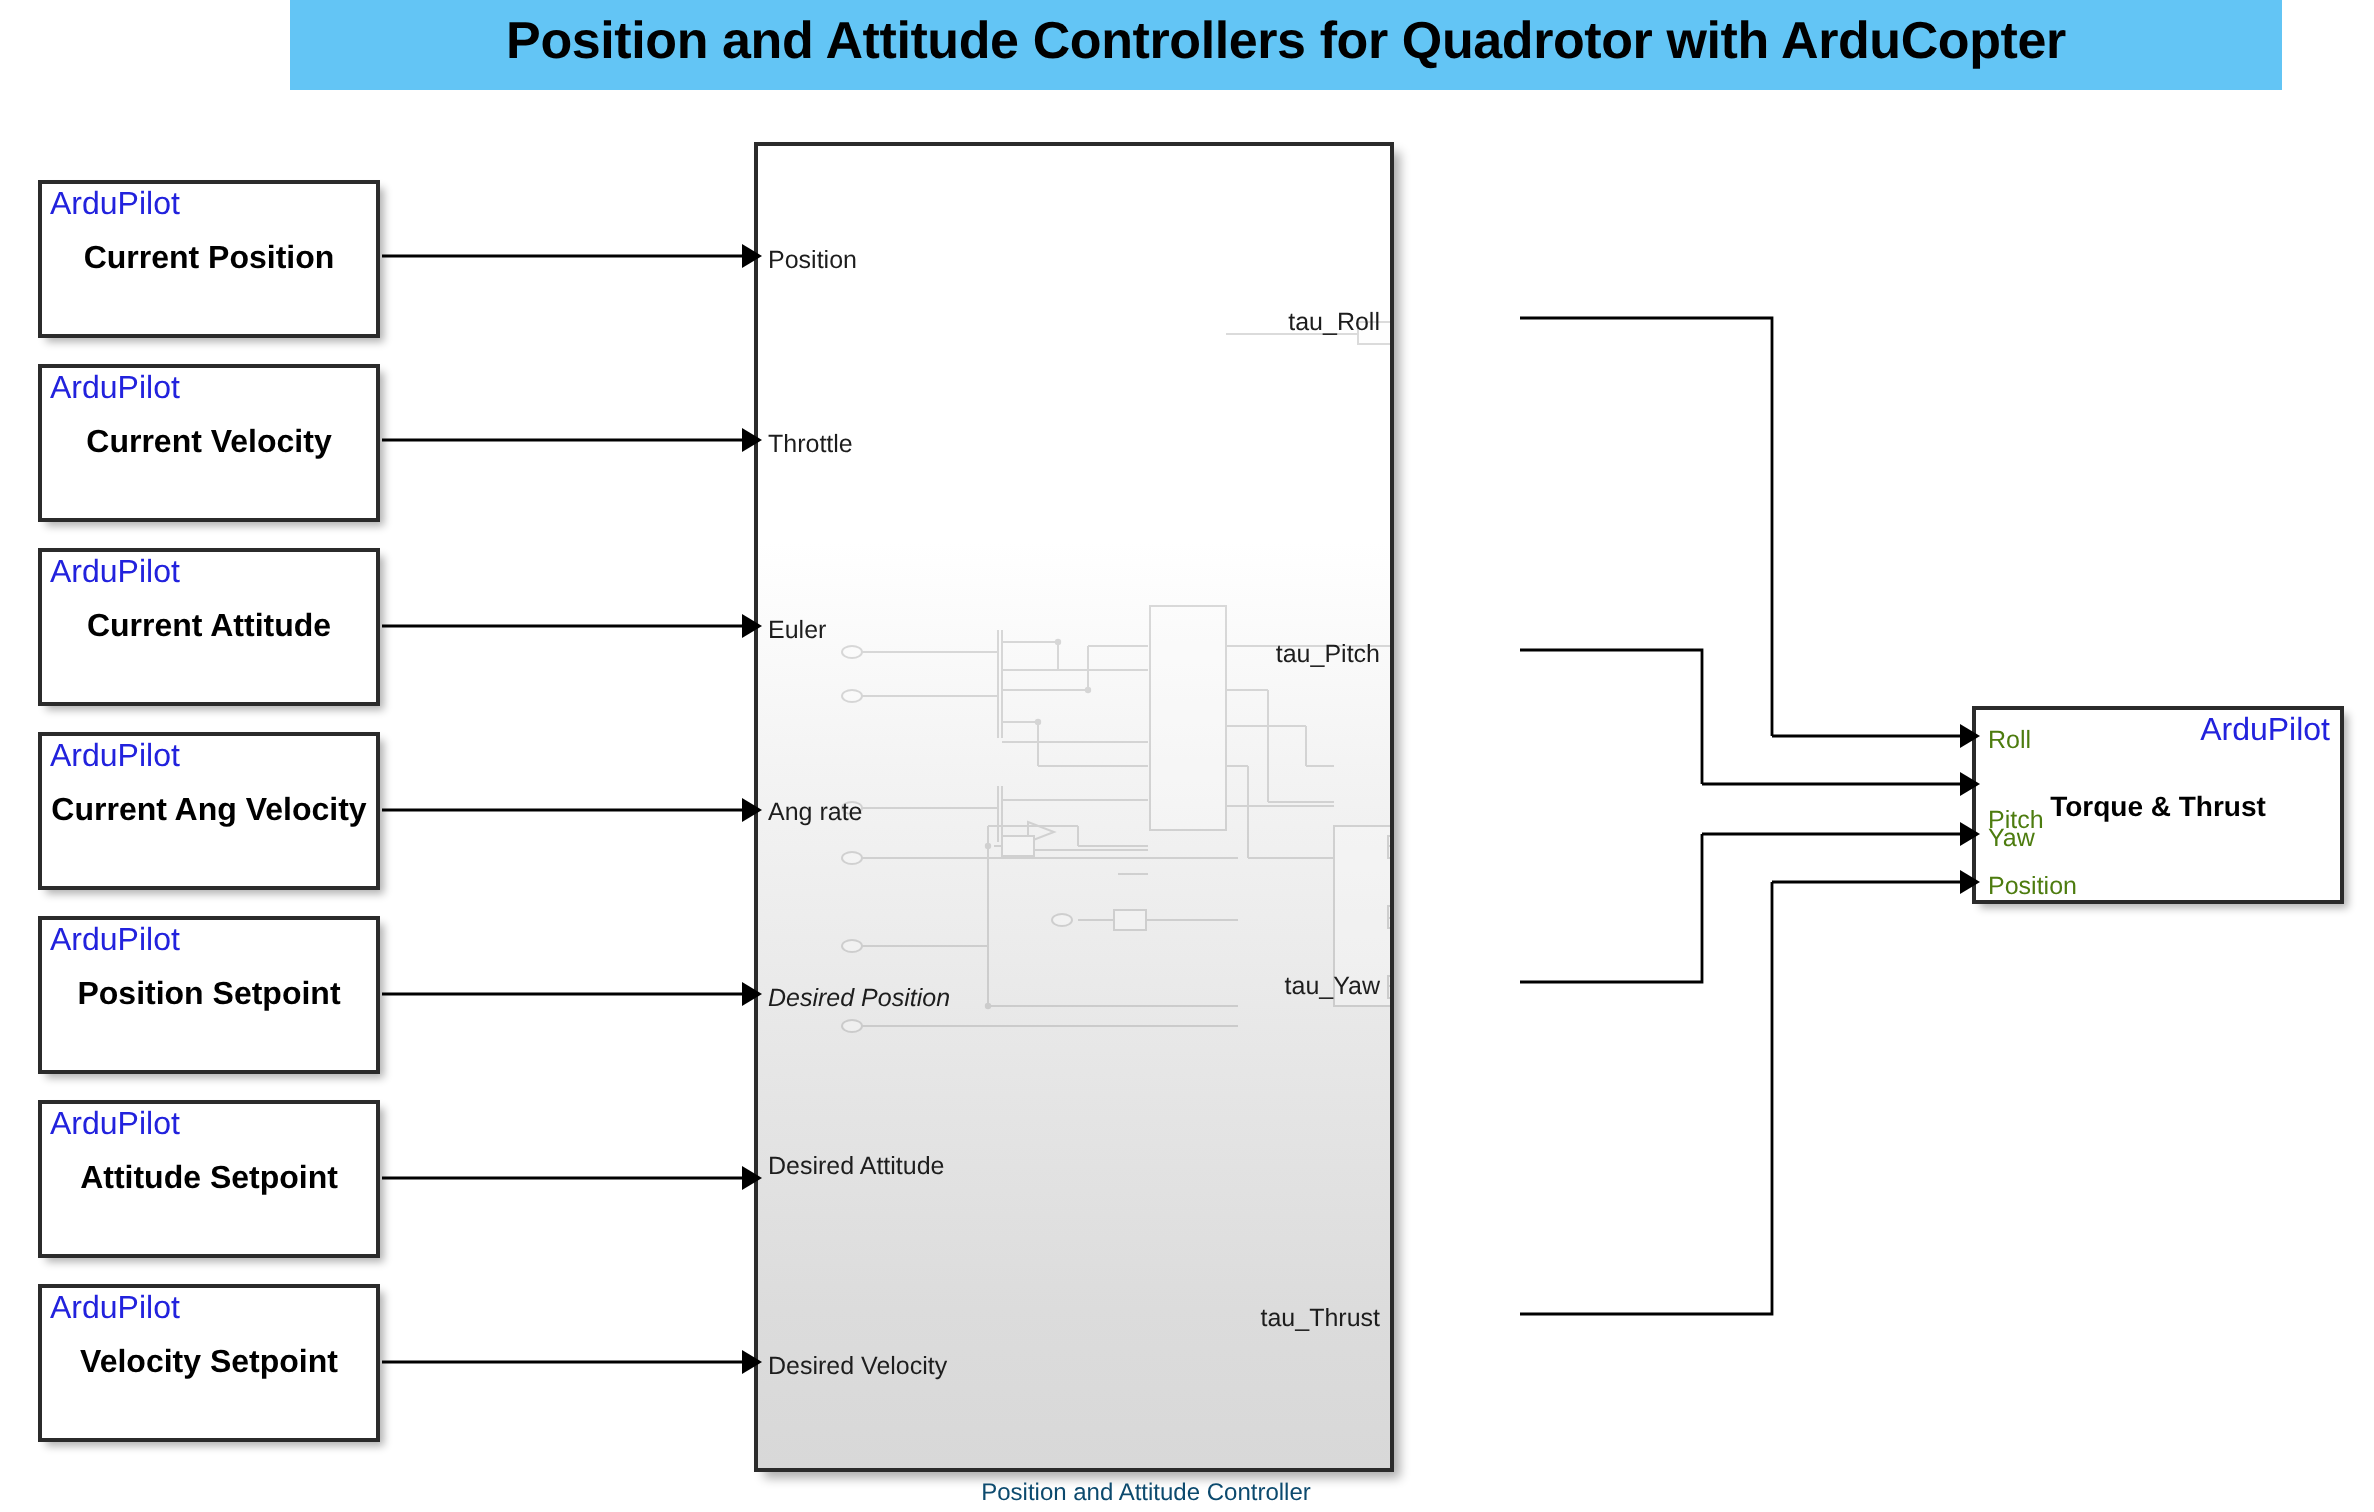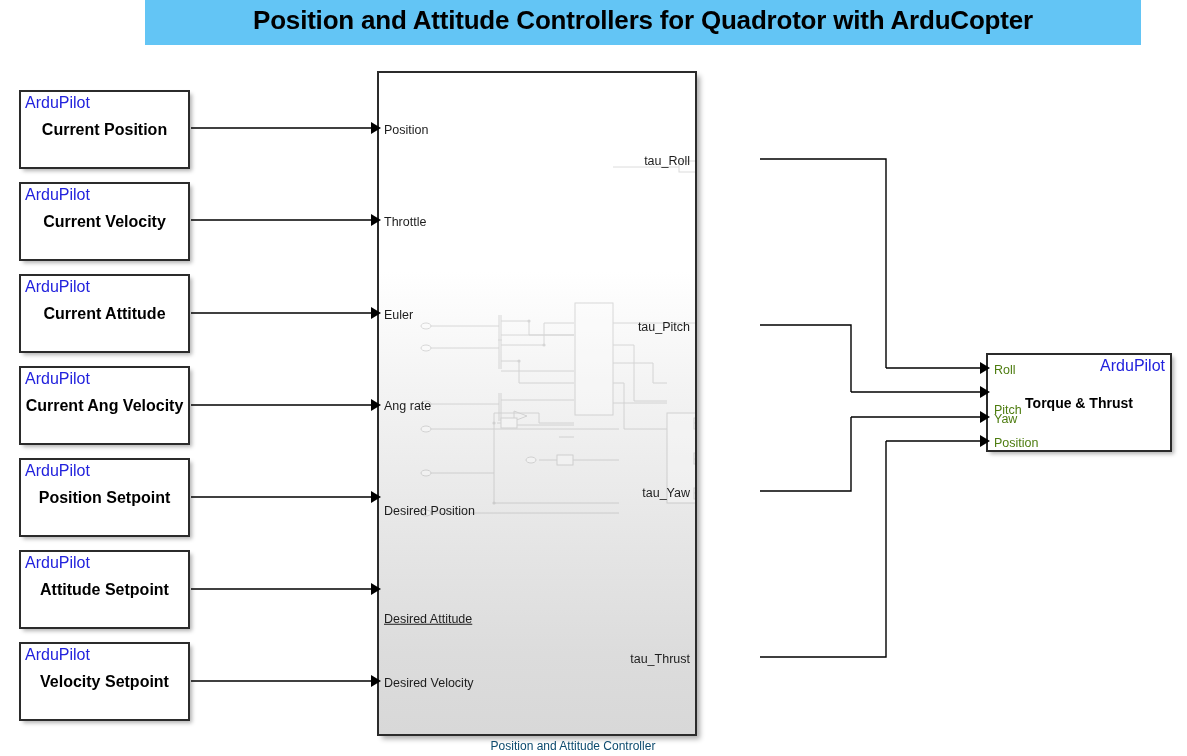--- a/index.html
+++ b/index.html
@@ -300,22 +300,22 @@
     <line x1="337" y1="420" x2="345" y2="420"></line>
     <ellipse cx="350" cy="420" rx="5" ry="3"></ellipse>
 
     <line x1="234" y1="94" x2="234" y2="94"></line>
   </svg>
 
   <div class="port-label in" style="top:57px;">Position</div>
   <div class="port-label in" style="top:149px;">Throttle</div>
   <div class="port-label in" style="top:242px;">Euler</div>
   <div class="port-label in" style="top:333px;">Ang rate</div>
-  <div class="port-label in" style="top:438px;">Desired Position</div>
-  <div class="port-label in" style="top:546px;text-decoration:underline;">Desired Attitude</div>
+  <div class="port-label in" style="top:426px;font-style:italic;">Desired Position</div>
+  <div class="port-label in" style="top:510px;">Desired Attitude</div>
   <div class="port-label in" style="top:610px;">Desired Velocity</div>
 
   <div class="port-label out" style="top:88px;">tau_Roll</div>
   <div class="port-label out" style="top:254px;">tau_Pitch</div>
   <div class="port-label out" style="top:420px;">tau_Yaw</div>
   <div class="port-label out" style="top:586px;">tau_Thrust</div>
 </div>
 
 <div id="controller-caption">Position and Attitude Controller</div>
 

